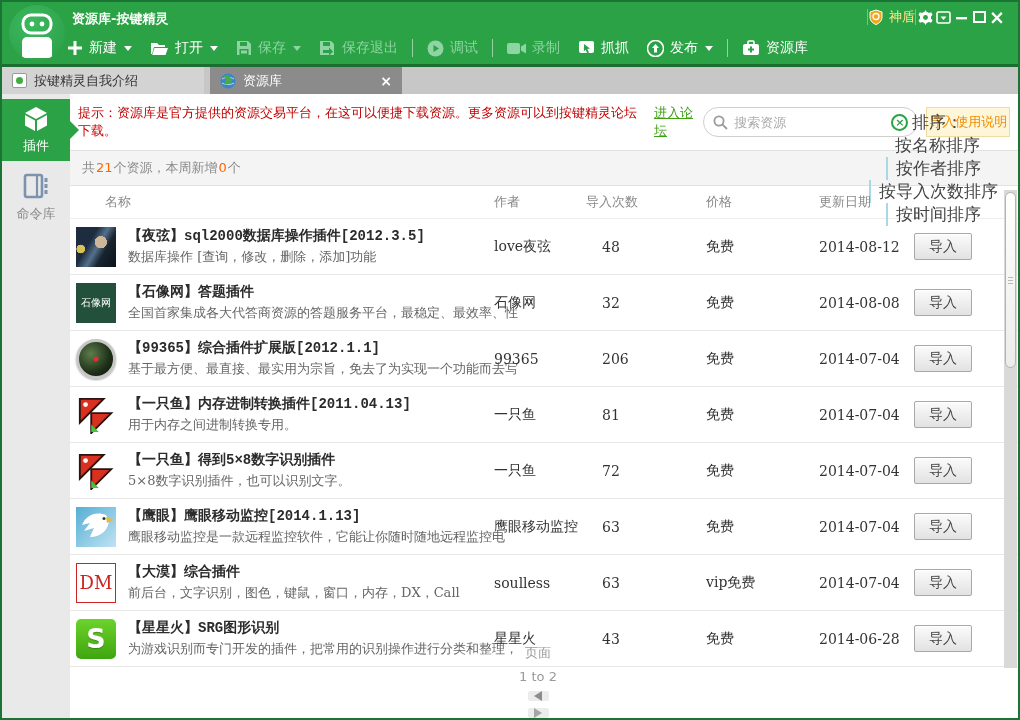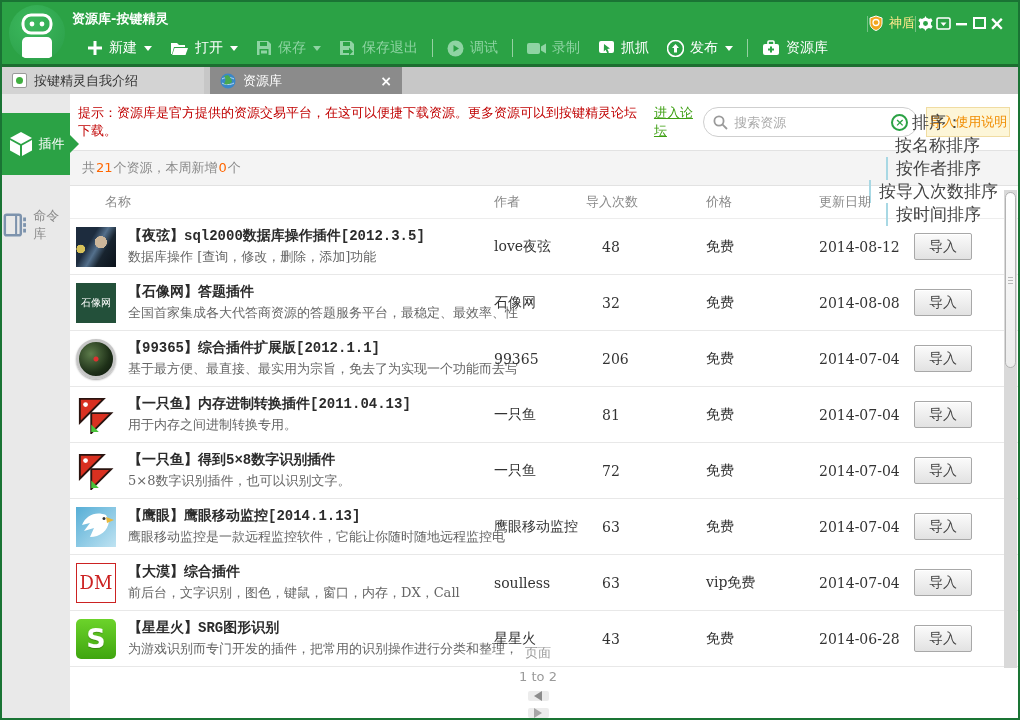--- a/index.html
+++ b/index.html
@@ -8,49 +8,49 @@
 
   .window { position:relative; width:1020px; height:720px; background:#fff;
             border:2px solid #1a7434; overflow:hidden; }
 
   
   .titlebar { position:absolute; top:0; left:0; right:0; height:30px; background:#2ba245; }
   .app-title { position:absolute; left:70px; top:8px; color:#fff; font-weight:bold; font-size:13px; }
   .logo { position:absolute; left:7px; top:3px; width:56px; height:56px; border-radius:50%;
           background:radial-gradient(circle at 40% 35%, #3cb95e, #2a9d47); z-index:6;
           display:flex; align-items:center; justify-content:center; overflow:hidden; }
-  .tbr { position:absolute; right:12px; top:0; height:30px; display:flex; align-items:flex-end; color:#fff; }
+  .tbr { position:absolute; right:12px; top:0; height:30px; display:flex; align-items:center; color:#fff; }
   .v-sep { width:1px; height:16px; background:rgba(255,255,255,.35); }
   .badge { display:flex; align-items:center; gap:5px; color:#ffe98c; font-size:13px; }
   .winbtn { color:#fff; font-size:15px; line-height:1; display:flex; align-items:center; justify-content:center; width:18px; height:18px; }
 
   
   .toolbar { position:absolute; top:30px; left:0; right:0; height:32px; background:#2ba245;
-             display:flex; align-items:center; padding-left:76px; }
+             display:flex; align-items:center; padding-left:56px; }
   .tb { display:flex; align-items:center; gap:6px; color:#fff; font-size:14px; padding:0 9px; height:32px; cursor:default; }
   .tb.disabled { color:#8fd4a3; }
   .tb svg { display:block; }
   .caret { width:0; height:0; border-left:4px solid transparent; border-right:4px solid transparent;
            border-top:5px solid currentColor; margin-left:1px; }
   .tb-sep { width:1px; height:18px; background:rgba(255,255,255,.5); margin:0 5px; }
 
   
   .tabstrip { position:absolute; top:62px; left:0; right:0; height:30px; background:#c7c7c7;
               border-top:3px solid #1c6e30; display:flex; align-items:stretch; gap:6px; }
   .tab { height:27px; display:flex; align-items:center; gap:7px; padding:0 10px; font-size:13px; }
   .tab.inactive { background:#d3d3d3; color:#333; width:202px;text-align:center; }
   .tab.active   { background:#8b8b8b; color:#fff; width:192px; }
   .tab-close { margin-left:auto; font-size:14px; font-weight:bold; color:#fff; line-height:1; }
   .doc-ic { width:15px; height:15px; background:#fff; border:1px solid #9a9a9a; border-radius:2px;
             display:flex; align-items:center; justify-content:center; }
   .doc-ic i { width:7px; height:7px; border-radius:50%; background:#3fae3f; display:block; }
 
   
   .sidebar { position:absolute; top:92px; left:0; width:68px; bottom:0; background:#e9e9e9; z-index:4; }
-  .side-item { width:68px; height:62px; margin-top:19px; display:flex; flex-direction:row;
+  .side-item { width:68px; height:62px; margin-top:5px; display:flex; flex-direction:column;
                align-items:center; justify-content:center; gap:5px; font-size:13px; color:#8a8a8a; position:relative; }
   .side-item.active { background:#2ba245; color:#fff; }
   .side-item.active .arrow { position:absolute; right:-9px; top:50%; margin-top:-9px; width:0; height:0;
                border:9px solid transparent; border-left-color:#2ba245; border-right-width:0; }
 
   
   .content { position:absolute; top:92px; left:68px; right:0; bottom:0; background:#fff; }
 
   .notice { height:56px; display:flex; align-items:center; padding:0 8px; }
   .notice-text { color:#c00000; font-size:13px; }

